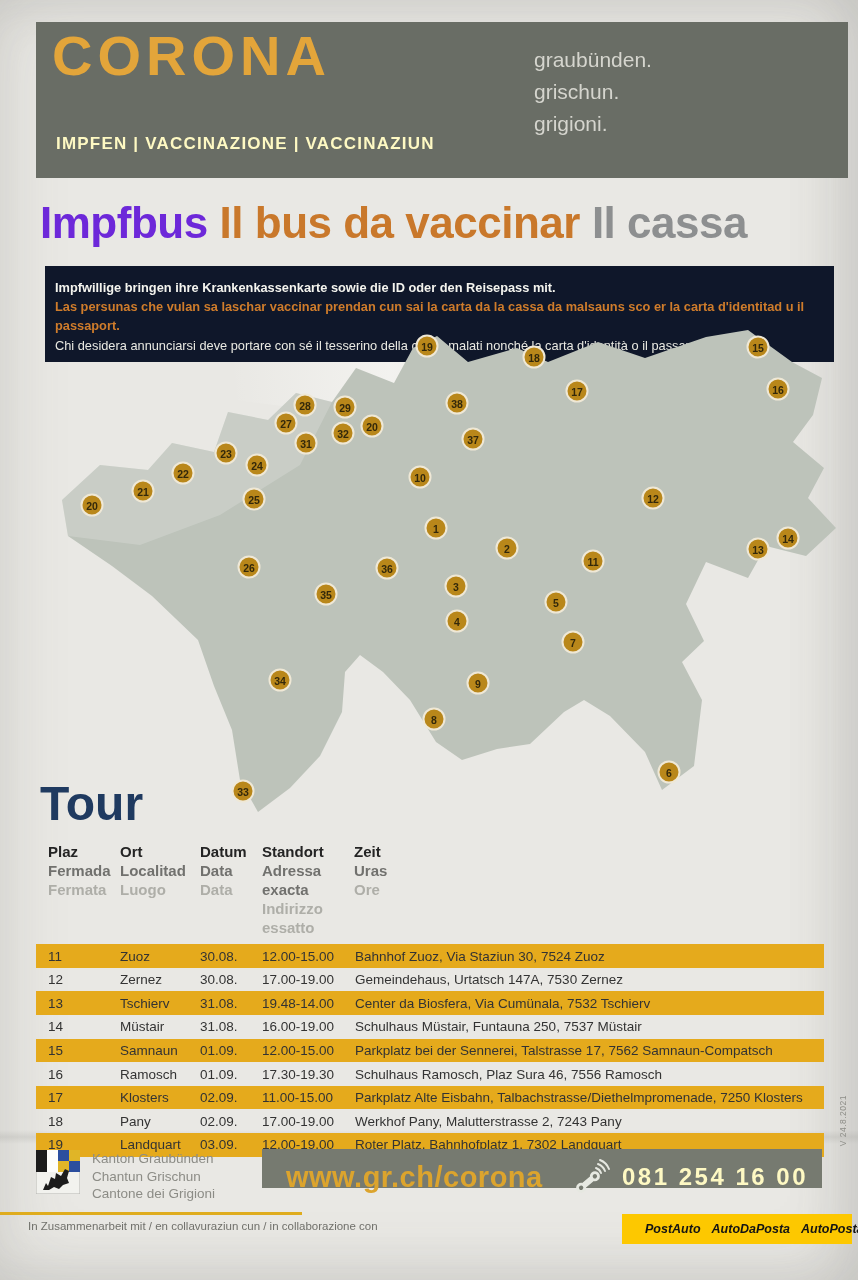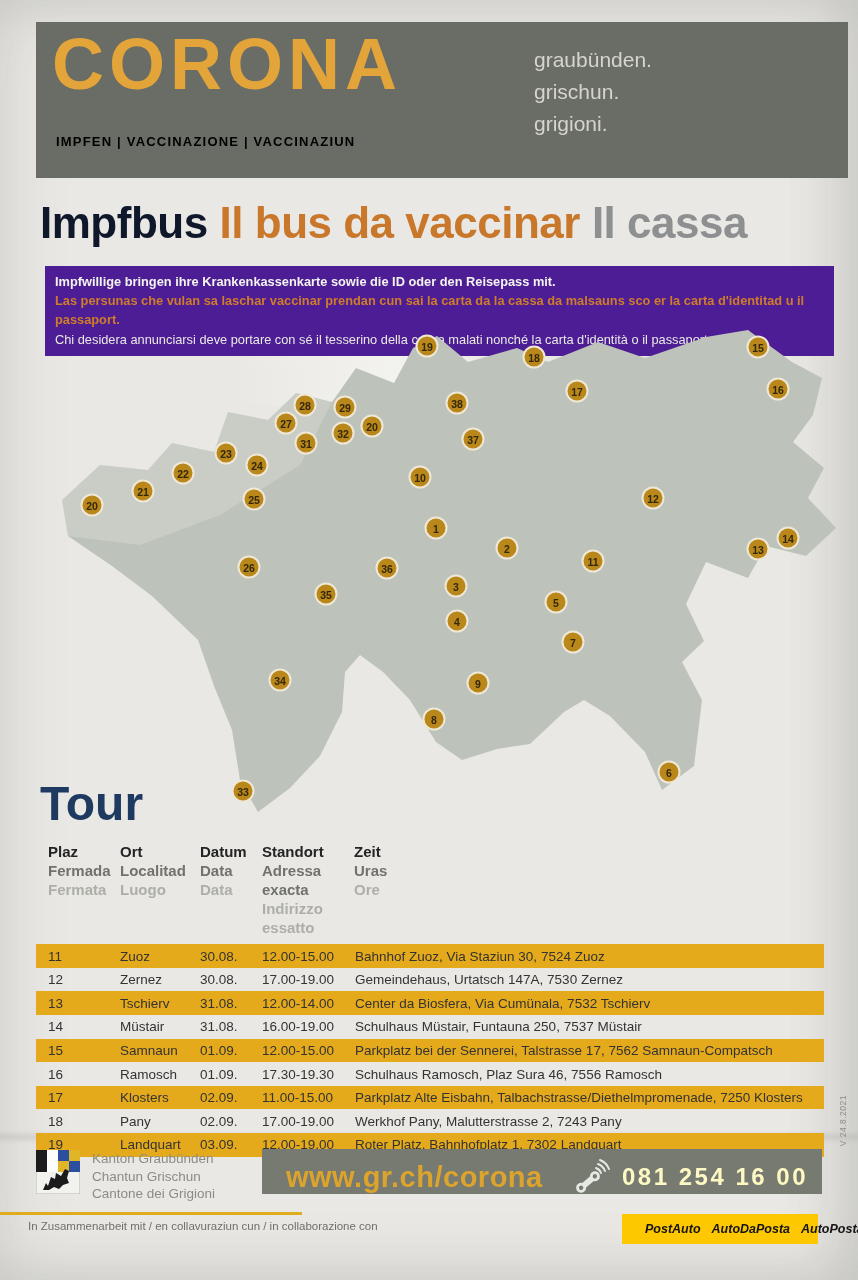--- a/index.html
+++ b/index.html
@@ -11,36 +11,36 @@
   }
   .crease{position:absolute; pointer-events:none;}
   .crease1{left:120px; top:290px; width:560px; height:130px;
     background:linear-gradient(78deg, rgba(255,255,255,0) 20%, rgba(252,252,250,.5) 48%, rgba(255,255,255,0) 70%);
     transform:rotate(7deg);}
   .crease2{left:0px; top:1130px; width:858px; height:14px;
     background:linear-gradient(180deg, rgba(255,255,255,0), rgba(160,160,155,.25), rgba(255,255,255,0));}
 
   
   .header-band{position:absolute; left:36px; top:22px; width:812px; height:156px; background:#696d65;}
-  .corona{position:absolute; left:16px; top:6px; font-size:72px; line-height:1;
+  .corona{position:absolute; left:16px; top:6px; font-size:56px; line-height:1;
     font-weight:bold; color:#e3a53a; letter-spacing:5px;}
-  .header-sub{position:absolute; left:20px; top:112px; font-size:13px; font-weight:bold;
-    color:#000000; letter-spacing:1.2px;}
+  .header-sub{position:absolute; left:20px; top:112px; font-size:17px; font-weight:bold;
+    color:#fef9c3; letter-spacing:1.2px;}
   .region{position:absolute; left:498px; top:22px; font-size:21px; color:#d5d5ce; line-height:1.52;}
 
   
   .hero{position:absolute; left:40px; top:198px; font-size:44px; font-weight:bold;
     letter-spacing:-0.5px; white-space:nowrap;}
-  .hero .p-de{color:#0f172a; margin-right:12px;}
+  .hero .p-de{color:#6d28d9; margin-right:12px;}
   .hero .p-rm{color:#c9782b; margin-right:12px;}
   .hero .p-vax{color:#8d8f90;}
 
   
-  .notice{position:absolute; left:45px; top:266px; width:769px; background:#4c1d95;
-    padding:6px 10px 7px 10px; line-height:1.5; font-size:12.8px;}
+  .notice{position:absolute; left:45px; top:266px; width:769px; background:#0f172a;
+    padding:12px 10px 7px 10px; line-height:1.5; font-size:12.8px;}
   .notice .n-de{color:#f4f4ee; font-weight:bold;}
   .notice .n-rm{color:#cf7c2b; font-weight:bold;}
   .notice .n-it{color:#e9e9e2;}
 
   
   .map-wrap{position:absolute; left:0; top:325px; width:858px; height:492px;}
   .map-wrap svg{position:absolute; left:0; top:0;}
   .map-markers{position:absolute; left:0; top:0; width:858px; height:492px;}
   .marker{position:absolute; width:19px; height:19px; border-radius:50%;
     background:#b9871a; border:2px solid #efe8d6; box-sizing:content-box;
@@ -64,28 +64,28 @@
   .trow.hl{background:#e5aa1c;}
   .tcell.c-halt{padding-left:12px;}
   .tcell.c-ort{padding-left:12px;}
   .tcell.c-datum{padding-left:8px;}
   .tcell.c-zeit{padding-left:8px;}
   .tcell.c-standort{padding-left:9px; overflow:hidden;}
 
   
   .canton-logo{position:absolute; left:36px; top:1150px; width:44px; height:44px;}
   .canton-text{position:absolute; left:92px; top:1150px; font-size:13.5px; color:#8c8c86; line-height:1.3;}
-  .footer-band{position:absolute; left:262px; top:1149px; width:560px; height:45px; background:#767a70;}
+  .footer-band{position:absolute; left:262px; top:1149px; width:560px; height:39px; background:#767a70;}
   .website{position:absolute; left:24px; top:12px; font-size:29px; font-weight:bold;
     color:#dca42d; letter-spacing:0.5px;}
   .phone-wrap{position:absolute; right:14px; top:9px; display:flex; align-items:center; gap:12px;}
   .phone-number{font-size:24px; font-weight:bold; color:#fef9c3; letter-spacing:2.5px;}
   .collab-rule{position:absolute; left:0; top:1212px; width:302px; height:3px; background:#dfac1e;}
   .collab-text{position:absolute; left:28px; top:1220px; font-size:11.5px; color:#70706b;}
-  .postauto{position:absolute; left:622px; top:1214px; width:196px; height:30px; background:#fdc800;
+  .postauto{position:absolute; left:622px; top:1214px; width:230px; height:30px; background:#fdc800;
     display:flex; align-items:center; gap:11px; padding-left:12px; box-sizing:border-box;}
   .pa-brand{font-size:12.5px; font-weight:bold; font-style:italic; color:#141414; white-space:nowrap;}
   .version{position:absolute; left:838px; top:1095px; font-size:8.5px; color:#8e8e88;
     writing-mode:vertical-rl; transform:rotate(180deg); letter-spacing:.5px;}
 </style>
 </head>
 <body>
 
 <div class="poster">
 
@@ -200,21 +200,21 @@
           <div class="tcell c-halt">12</div>
           <div class="tcell c-ort">Zernez</div>
           <div class="tcell c-datum">30.08.</div>
           <div class="tcell c-zeit">17.00-19.00</div>
           <div class="tcell c-standort">Gemeindehaus, Urtatsch 147A, 7530 Zernez</div>
         </div>
         <div class="trow hl">
           <div class="tcell c-halt">13</div>
           <div class="tcell c-ort">Tschierv</div>
           <div class="tcell c-datum">31.08.</div>
-          <div class="tcell c-zeit">12.00-14.00</div>
+          <div class="tcell c-zeit">19.48-14.00</div>
           <div class="tcell c-standort">Center da Biosfera, Via Cumünala, 7532 Tschierv</div>
         </div>
         <div class="trow">
           <div class="tcell c-halt">14</div>
           <div class="tcell c-ort">Müstair</div>
           <div class="tcell c-datum">31.08.</div>
           <div class="tcell c-zeit">16.00-19.00</div>
           <div class="tcell c-standort">Schulhaus Müstair, Funtauna 250, 7537 Müstair</div>
         </div>
         <div class="trow hl">

